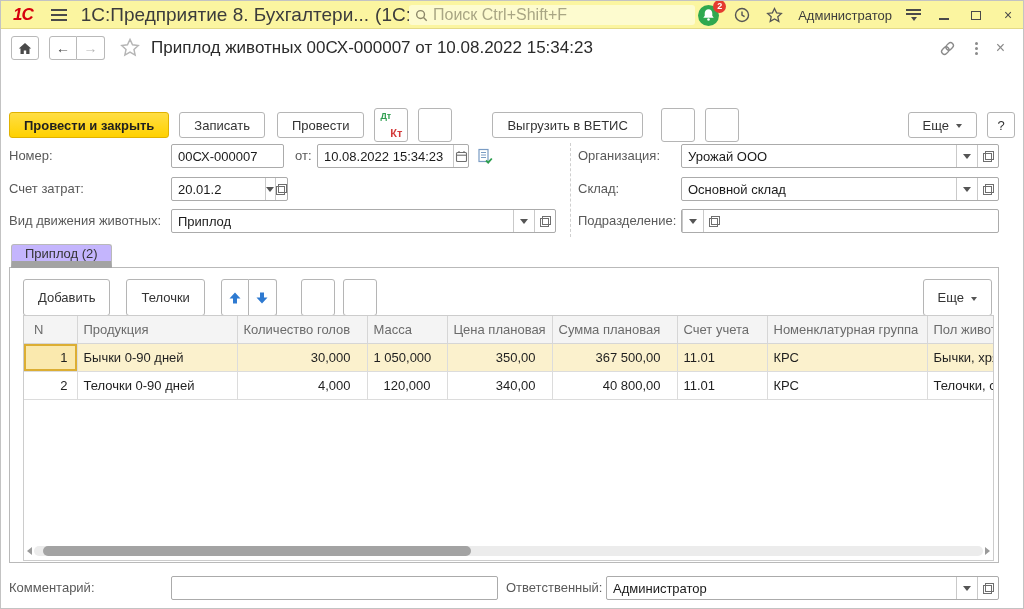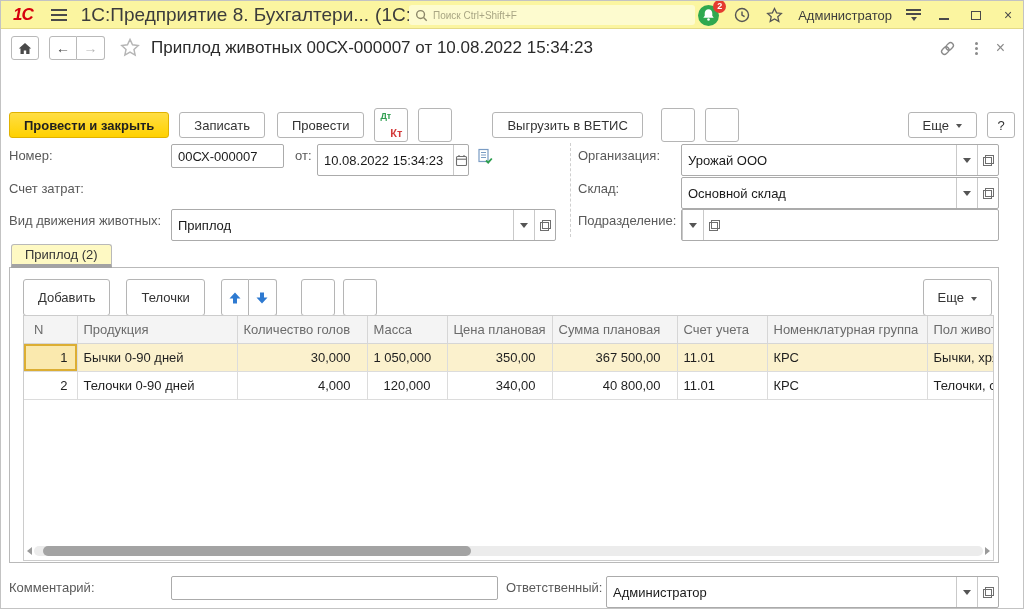--- a/index.html
+++ b/index.html
@@ -9,21 +9,21 @@
   
   .titlebar { position:absolute; top:0; left:0; width:100%; height:28px; background:#fbf5a0;
               border-bottom:1px solid #e3da87; display:flex; align-items:center; padding:0 6px; }
   .logo { font-weight:bold; font-style:italic; font-size:17px; color:#d6000d; margin:0 10px 0 6px; letter-spacing:-1px; }
   .burger { display:inline-flex; flex-direction:column; gap:3px; margin:0 14px 0 8px; cursor:pointer; }
   .burger i { width:16px; height:2px; background:#4a4a4a; }
   .apptitle { font-size:19px; color:#3c3c3c; white-space:nowrap; }
   .apptitle .ctx { margin-left:6px; }
   .search { position:absolute; left:408px; top:4px; width:286px; height:20px; background:#fdfbcf; border-radius:3px;
             display:flex; align-items:center; padding:0 6px; cursor:text; }
-  .search .ph { font-size:10px; color:#a9a684; margin-left:5px; }
+  .search .ph { font-size:16px; color:#a9a684; margin-left:5px; }
   .tbright { position:absolute; right:6px; top:0; height:28px; display:flex; align-items:center; gap:14px; }
   .tbicon { display:inline-flex; align-items:center; justify-content:center; cursor:pointer; position:relative; }
   .badge { position:absolute; top:-5px; right:-7px; min-width:13px; height:13px; border-radius:7px; background:#e43b2f;
            color:#fff; font-size:9px; font-weight:bold; line-height:13px; text-align:center; padding:0 2px; }
   .user { font-size:13px; color:#3c3c3c; cursor:pointer; }
   .svc { display:inline-flex; flex-direction:column; align-items:center; gap:2px; cursor:pointer; }
   .svc i { width:15px; height:2px; background:#4a4a4a; }
   .svc .caret { width:0; height:0; border-left:3px solid transparent; border-right:3px solid transparent; border-top:4px solid #4a4a4a; background:none; }
   .winbtn { width:18px; text-align:center; color:#4a4a4a; font-size:14px; cursor:pointer; display:inline-flex; align-items:center; justify-content:center; }
   .winbtn .min { width:10px; height:2px; background:#4a4a4a; margin-top:8px; }
@@ -52,34 +52,34 @@
   .dtkt { position:relative; width:32px; }
   .dtkt .dt { position:absolute; top:2px; left:5px; font-size:9px; font-weight:bold; color:#2e9e4f; }
   .dtkt .kt { position:absolute; bottom:2px; right:5px; font-size:11px; font-weight:bold; color:#d43b3b; }
   .caret-sm { display:inline-block; width:0; height:0; border-left:3.5px solid transparent; border-right:3.5px solid transparent;
               border-top:4px solid #555; margin-left:7px; vertical-align:middle; }
 
   
   .flabel { position:absolute; font-size:13px; color:#595959; line-height:24px; white-space:nowrap; }
   .tinput { position:absolute; height:24px; border:1px solid #ababab; border-radius:2px; font-size:13px; color:#1a1a1a;
             padding:0 6px; font-family:inherit; background:#fff; }
-  .combo { position:absolute; height:32px; border:1px solid #ababab; border-radius:2px; display:flex; background:#fff; }
+  .combo { position:absolute; height:24px; border:1px solid #ababab; border-radius:2px; display:flex; background:#fff; }
   .combo input { flex:1 1 auto; min-width:0; border:none; outline:none; font-size:13px; color:#1a1a1a; padding:0 6px; font-family:inherit; background:transparent; }
   .seg { width:21px; border-left:1px solid #c9c9c9; display:flex; align-items:center; justify-content:center; cursor:pointer; }
   .seg .dd { width:0; height:0; border-left:4px solid transparent; border-right:4px solid transparent; border-top:5px solid #555; }
   .sq-icon { position:relative; width:11px; height:11px; display:inline-block; }
   .sq-icon::before { content:''; position:absolute; left:0; bottom:0; width:7px; height:7px; border:1px solid #6e6e6e; background:#fff; }
   .sq-icon::after { content:''; position:absolute; right:0; top:0; width:7px; height:7px; border:1px solid #6e6e6e; }
   .vsep { position:absolute; left:569px; top:142px; height:94px; border-left:1px dashed #cfcfcf; }
 
   
   .tabs { position:absolute; top:243px; left:10px; display:flex; z-index:3; }
   .tab { height:24px; padding:0 13px; font-size:13px; color:#333; border:1px solid #b9b9b9; border-radius:3px 3px 0 0;
          display:flex; align-items:center; cursor:pointer; background:#f4f4f4; margin-right:3px; }
-  .tab.active { background:#fef9c3; border-bottom:4px solid #a3a3a3; position:relative; }
+  .tab.active { background:#c4b5fd; border-bottom:7px solid #a3a3a3; position:relative; }
   .panel { position:absolute; top:266px; left:8px; width:990px; height:296px; border:1px solid #b9b9b9; background:#fff; }
   .gridbar { position:absolute; top:11px; left:13px; right:6px; display:flex; align-items:center; column-gap:16px; }
   .btn.sm { height:37px; }
   .updown { display:inline-flex; }
   .updown .btn { width:28px; padding:0; display:inline-flex; align-items:center; justify-content:center; }
   .updown .btn:first-child { border-radius:3px 0 0 3px; }
   .updown .btn:last-child { border-left:none; border-radius:0 3px 3px 0; }
   .gridbar .more { margin-left:auto; }
 
   
@@ -249,20 +249,29 @@
     <svg width="17" height="17" viewBox="0 0 17 17">
         <rect x="2" y="1.5" width="9" height="12" fill="#fff" stroke="#7a9cc4" stroke-width="1.2"></rect>
         <line x1="4" y1="4.5" x2="9" y2="4.5" stroke="#7a9cc4"></line>
         <line x1="4" y1="7" x2="9" y2="7" stroke="#7a9cc4"></line>
         <line x1="4" y1="9.5" x2="9" y2="9.5" stroke="#7a9cc4"></line>
         <path d="M9 12.5l2.2 2.2 3.6-4.2" fill="none" stroke="#2e9e4f" stroke-width="1.8"></path>
       </svg>
   </span>
 
   <span class="flabel" style="left:8px; top:176px">Счет затрат:</span>
+  <div class="combo" style="left:170px; top:176px; width:117px">
+    <input value="20.01.2" style="">
+    <span class="seg">
+        <span class="dd"></span>
+      </span>
+    <span class="seg">
+        <span class="sq-icon"></span>
+      </span>
+  </div>
 
   <span class="flabel" style="left:8px; top:208px">Вид движения животных:</span>
   <div class="combo" style="left:170px; top:208px; width:385px">
     <input value="Приплод" style="">
     <span class="seg">
         <span class="dd"></span>
       </span>
     <span class="seg">
         <span class="sq-icon"></span>
       </span>

